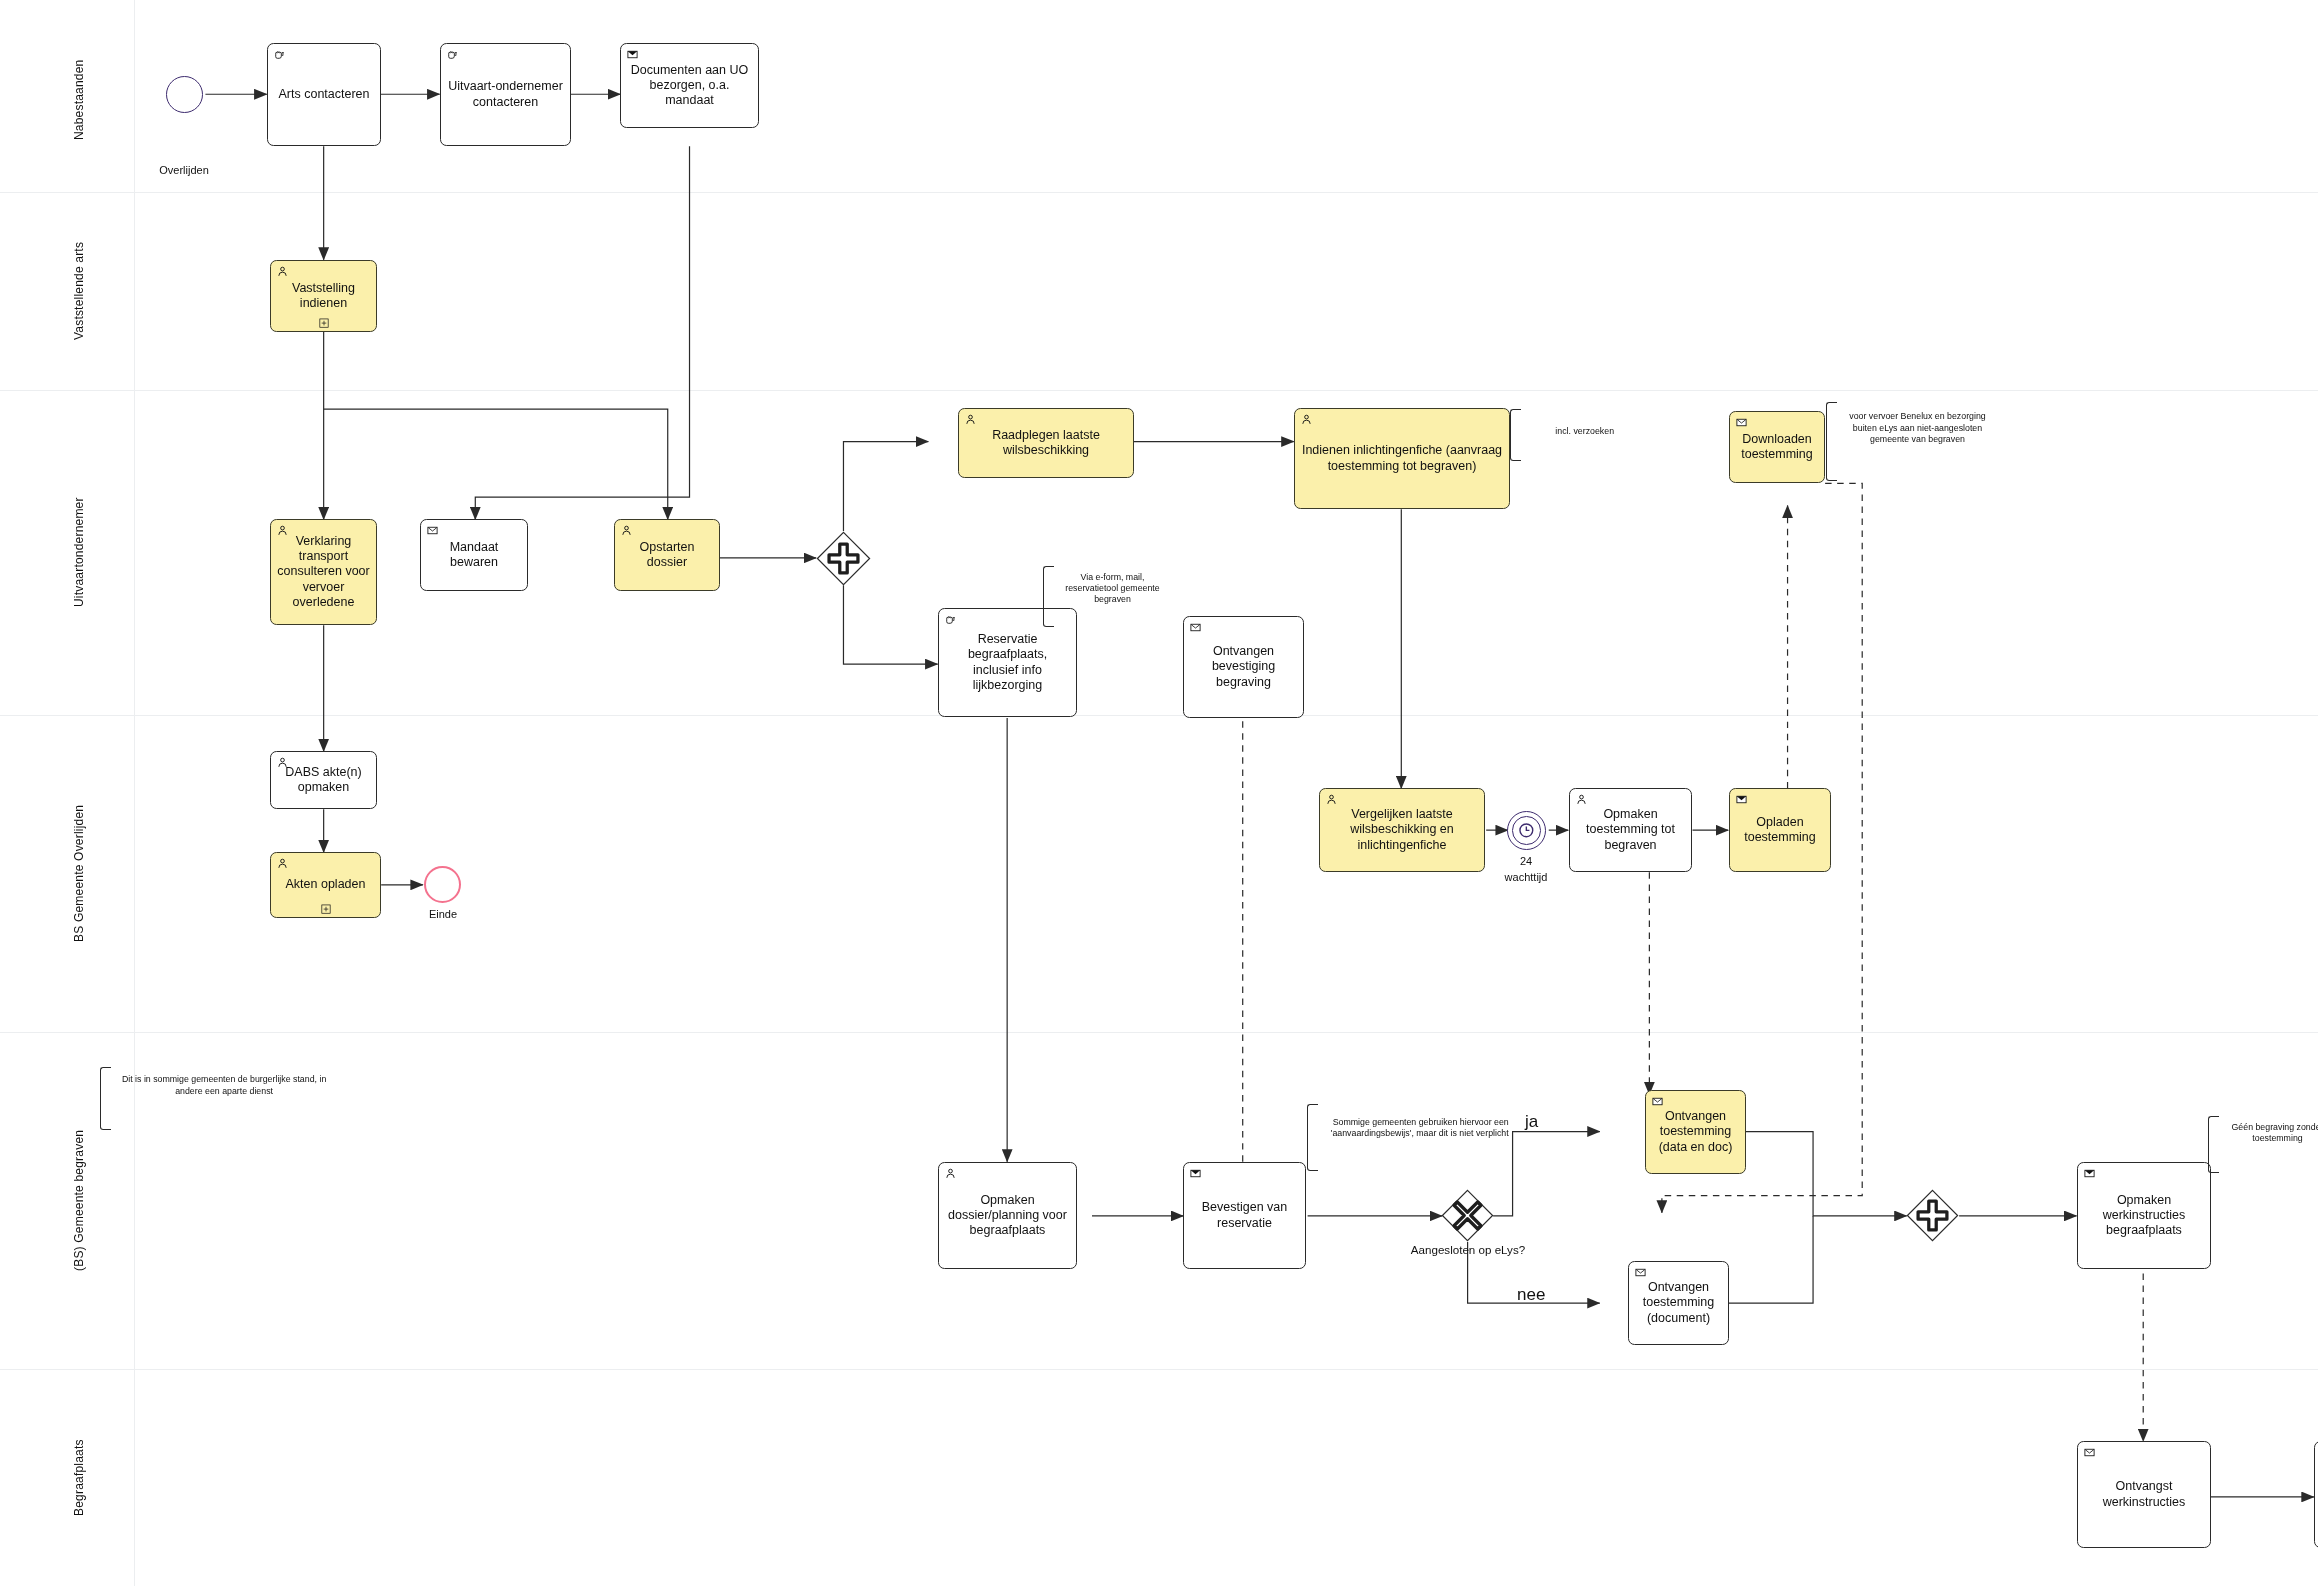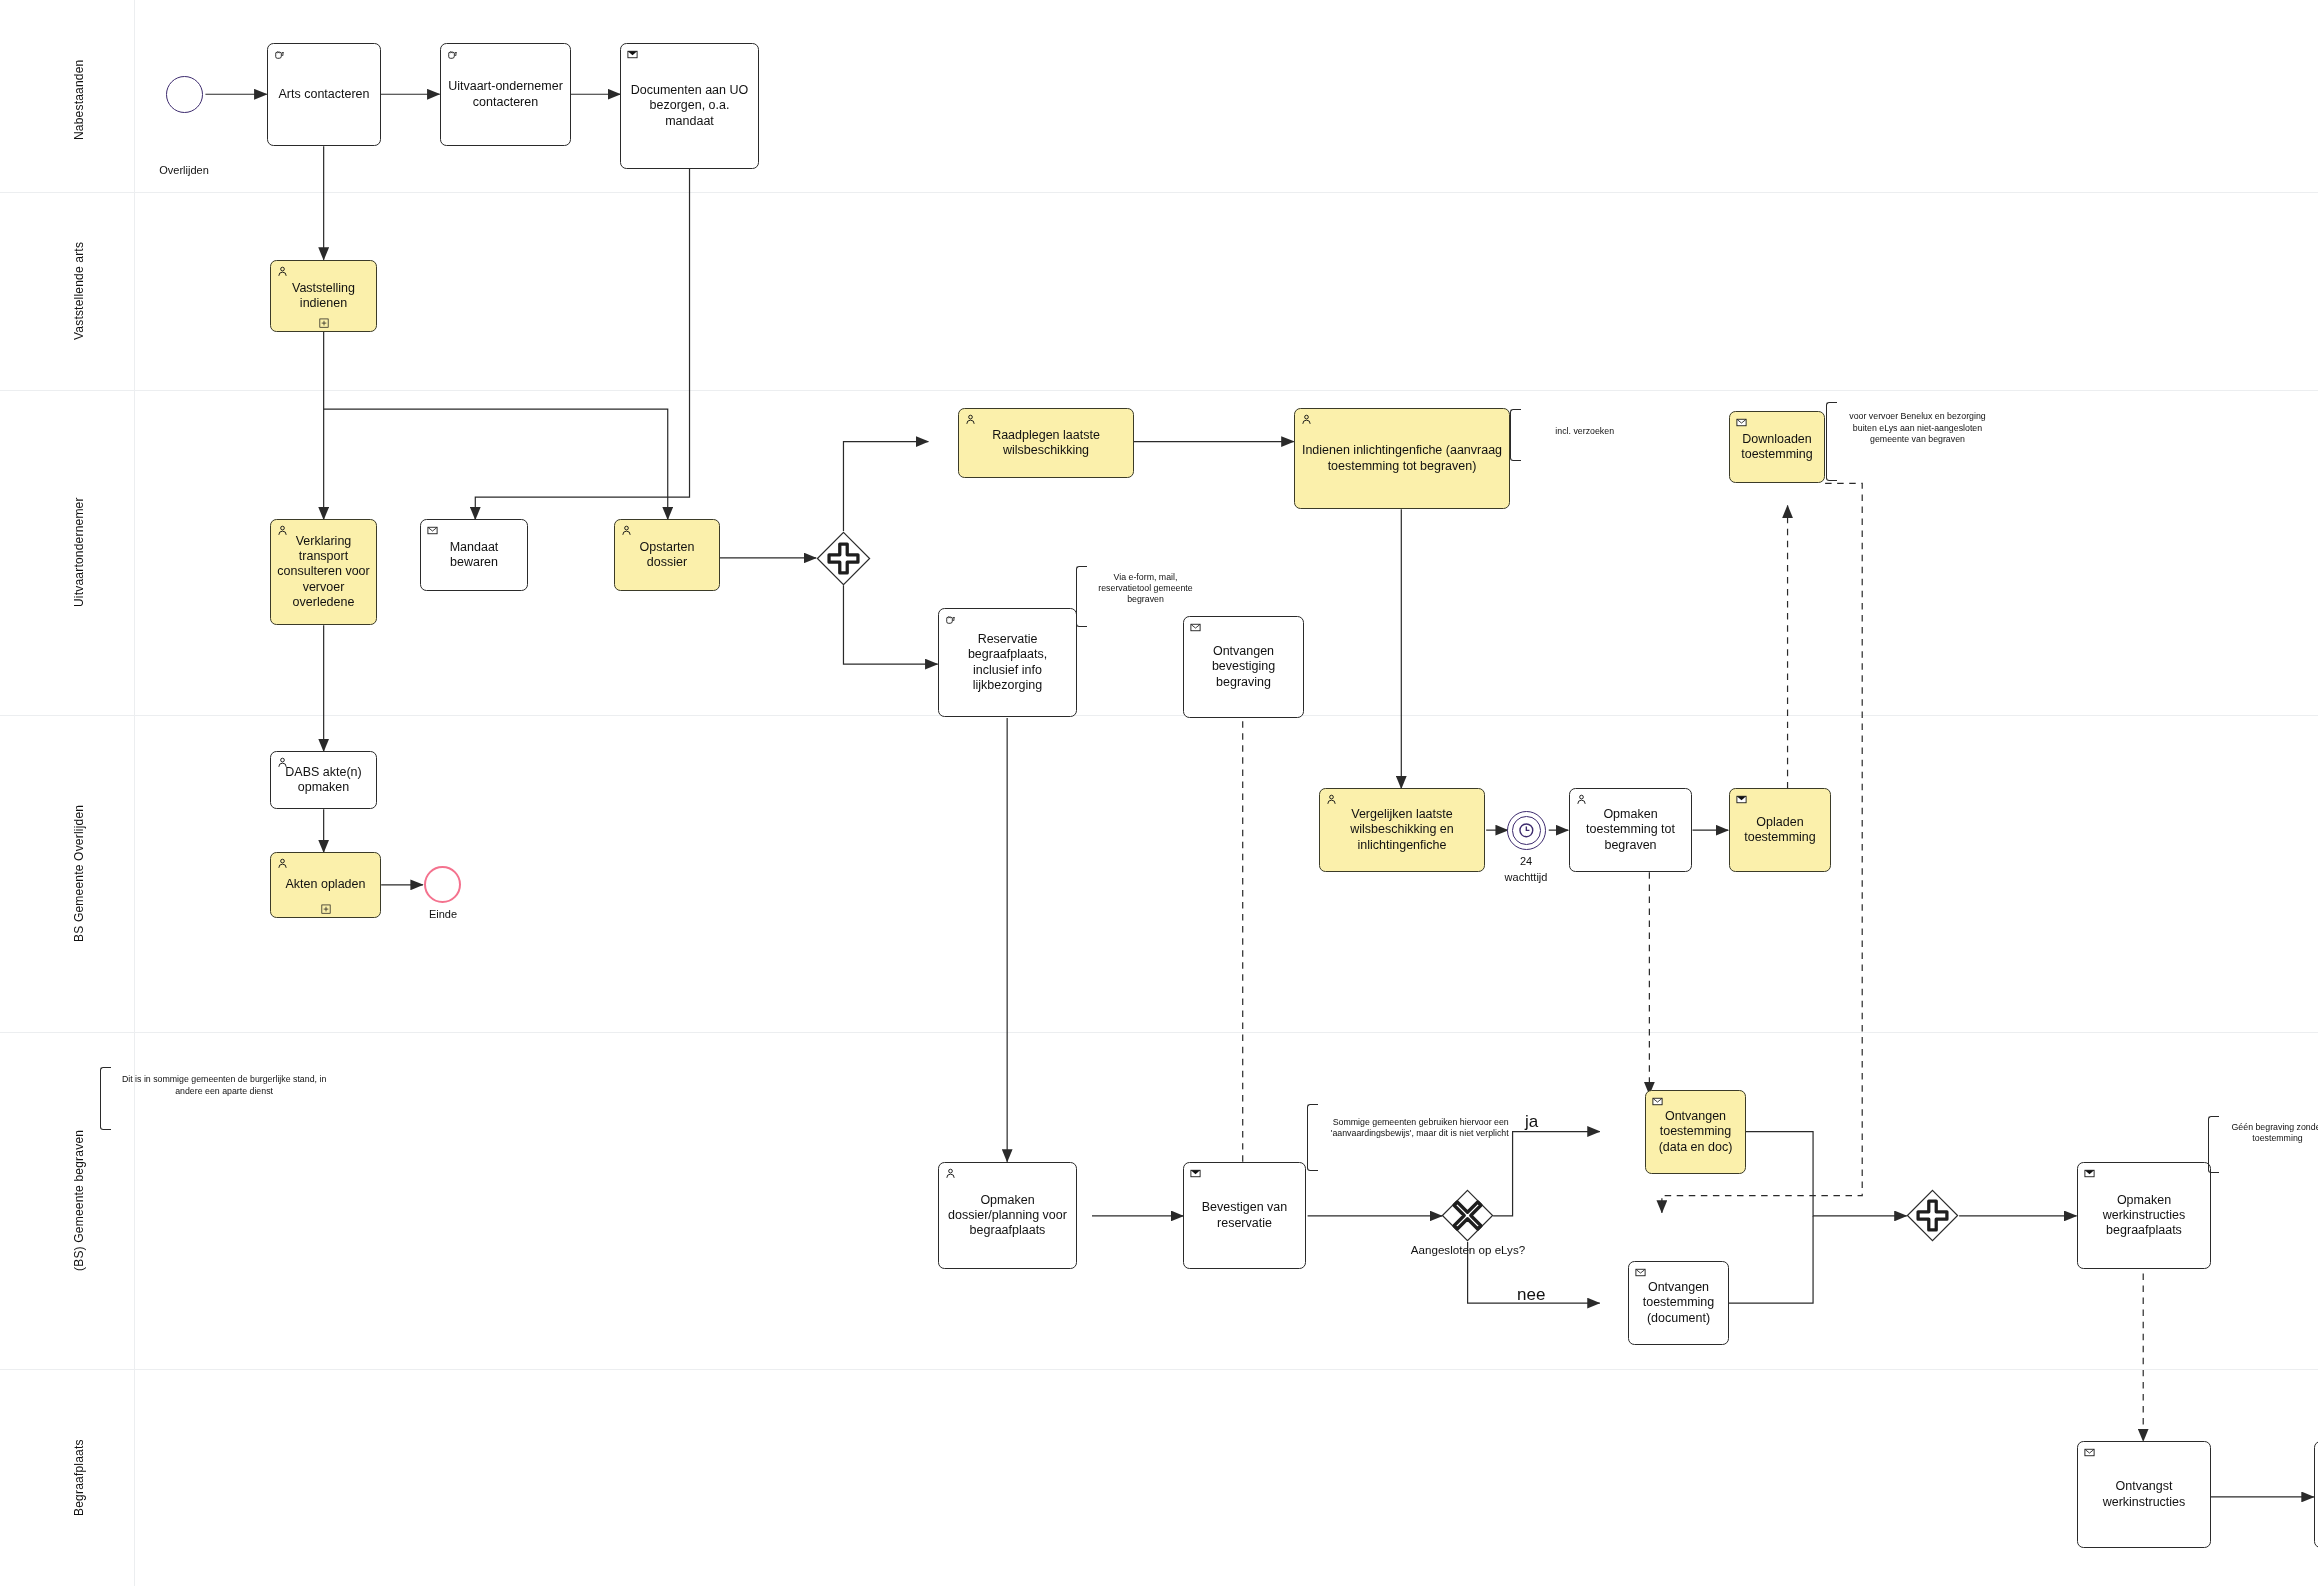--- a/index.html
+++ b/index.html
@@ -202,21 +202,21 @@
   <div class="task" style="left:440px;top:43px;width:131px;height:103px;">
     <span class="marker">
       <svg viewBox="0 0 24 24" fill="none" stroke="#111" stroke-width="1.6">
         <path d="M5 12.5 L5 9.5 a1.3 1.3 0 0 1 2.6 0 L7.6 8 a1.3 1.3 0 0 1 2.6 0 L10.2 8.5 a1.3 1.3 0 0 1 2.6 0 L12.8 9.5 a1.3 1.3 0 0 1 2.6 0 L15.4 15 a4 4 0 0 1 -4 4 L8 19 a3 3 0 0 1 -3 -3 z" fill="#fff"></path>
         <path d="M16.5 8.5 L20 8.5 M16.5 11 L20 11 M16.5 13.5 L19 13.5"></path>
       </svg>
     </span>
     <span class="txt">Uitvaart-ondernemer contacteren</span>
   </div>
 
-  <div class="task" style="left:620px;top:43px;width:139px;height:126px;">
+  <div class="task" style="left:620px;top:43px;width:139px;height:85px;">
     <span class="marker">
       <svg viewBox="0 0 24 24">
           <rect x="3.5" y="6" width="17" height="12" fill="#fff" stroke="#111" stroke-width="1.6"></rect>
           <path d="M3.5 6 L12 13.5 L20.5 6 z" fill="#111"></path>
         </svg>
     </span>
     <span class="txt">Documenten aan UO bezorgen, o.a. mandaat</span>
   </div>
 
   <div class="task yellow" style="left:270px;top:260px;width:107px;height:72px;">
@@ -439,21 +439,21 @@
   <div class="anno" style="left:1510px;top:409px;width:139px;height:50px;">
     <span class="bracket" style="width:10.2px;height:50px;"></span>
     <span class="atext" style="left:16.7px;top:16.7px;width:116px;">incl. verzoeken</span>
   </div>
 
   <div class="anno" style="left:1826px;top:402px;width:204px;height:77px;">
     <span class="bracket" style="width:10.2px;height:77px;"></span>
     <span class="atext" style="left:15px;top:9.3px;width:153px;">voor vervoer Benelux en bezorging buiten eLys aan niet-aangesloten gemeente van begraven</span>
   </div>
 
-  <div class="anno" style="left:1076px;top:566px;width:158px;height:59px;">
+  <div class="anno" style="left:1043px;top:566px;width:158px;height:59px;">
     <span class="bracket" style="width:10.2px;height:59px;"></span>
     <span class="atext" style="left:15px;top:5.6px;width:109px;">Via e-form, mail, reservatietool gemeente begraven</span>
   </div>
 
   <div class="anno" style="left:100px;top:1067px;width:241px;height:61px;">
     <span class="bracket" style="width:10.2px;height:61px;"></span>
     <span class="atext" style="left:17.6px;top:7.4px;width:213px;">Dit is in sommige gemeenten de burgerlijke stand, in andere een aparte dienst</span>
   </div>
 
   <div class="anno" style="left:1307px;top:1104px;width:241px;height:65px;text-align:left;">

